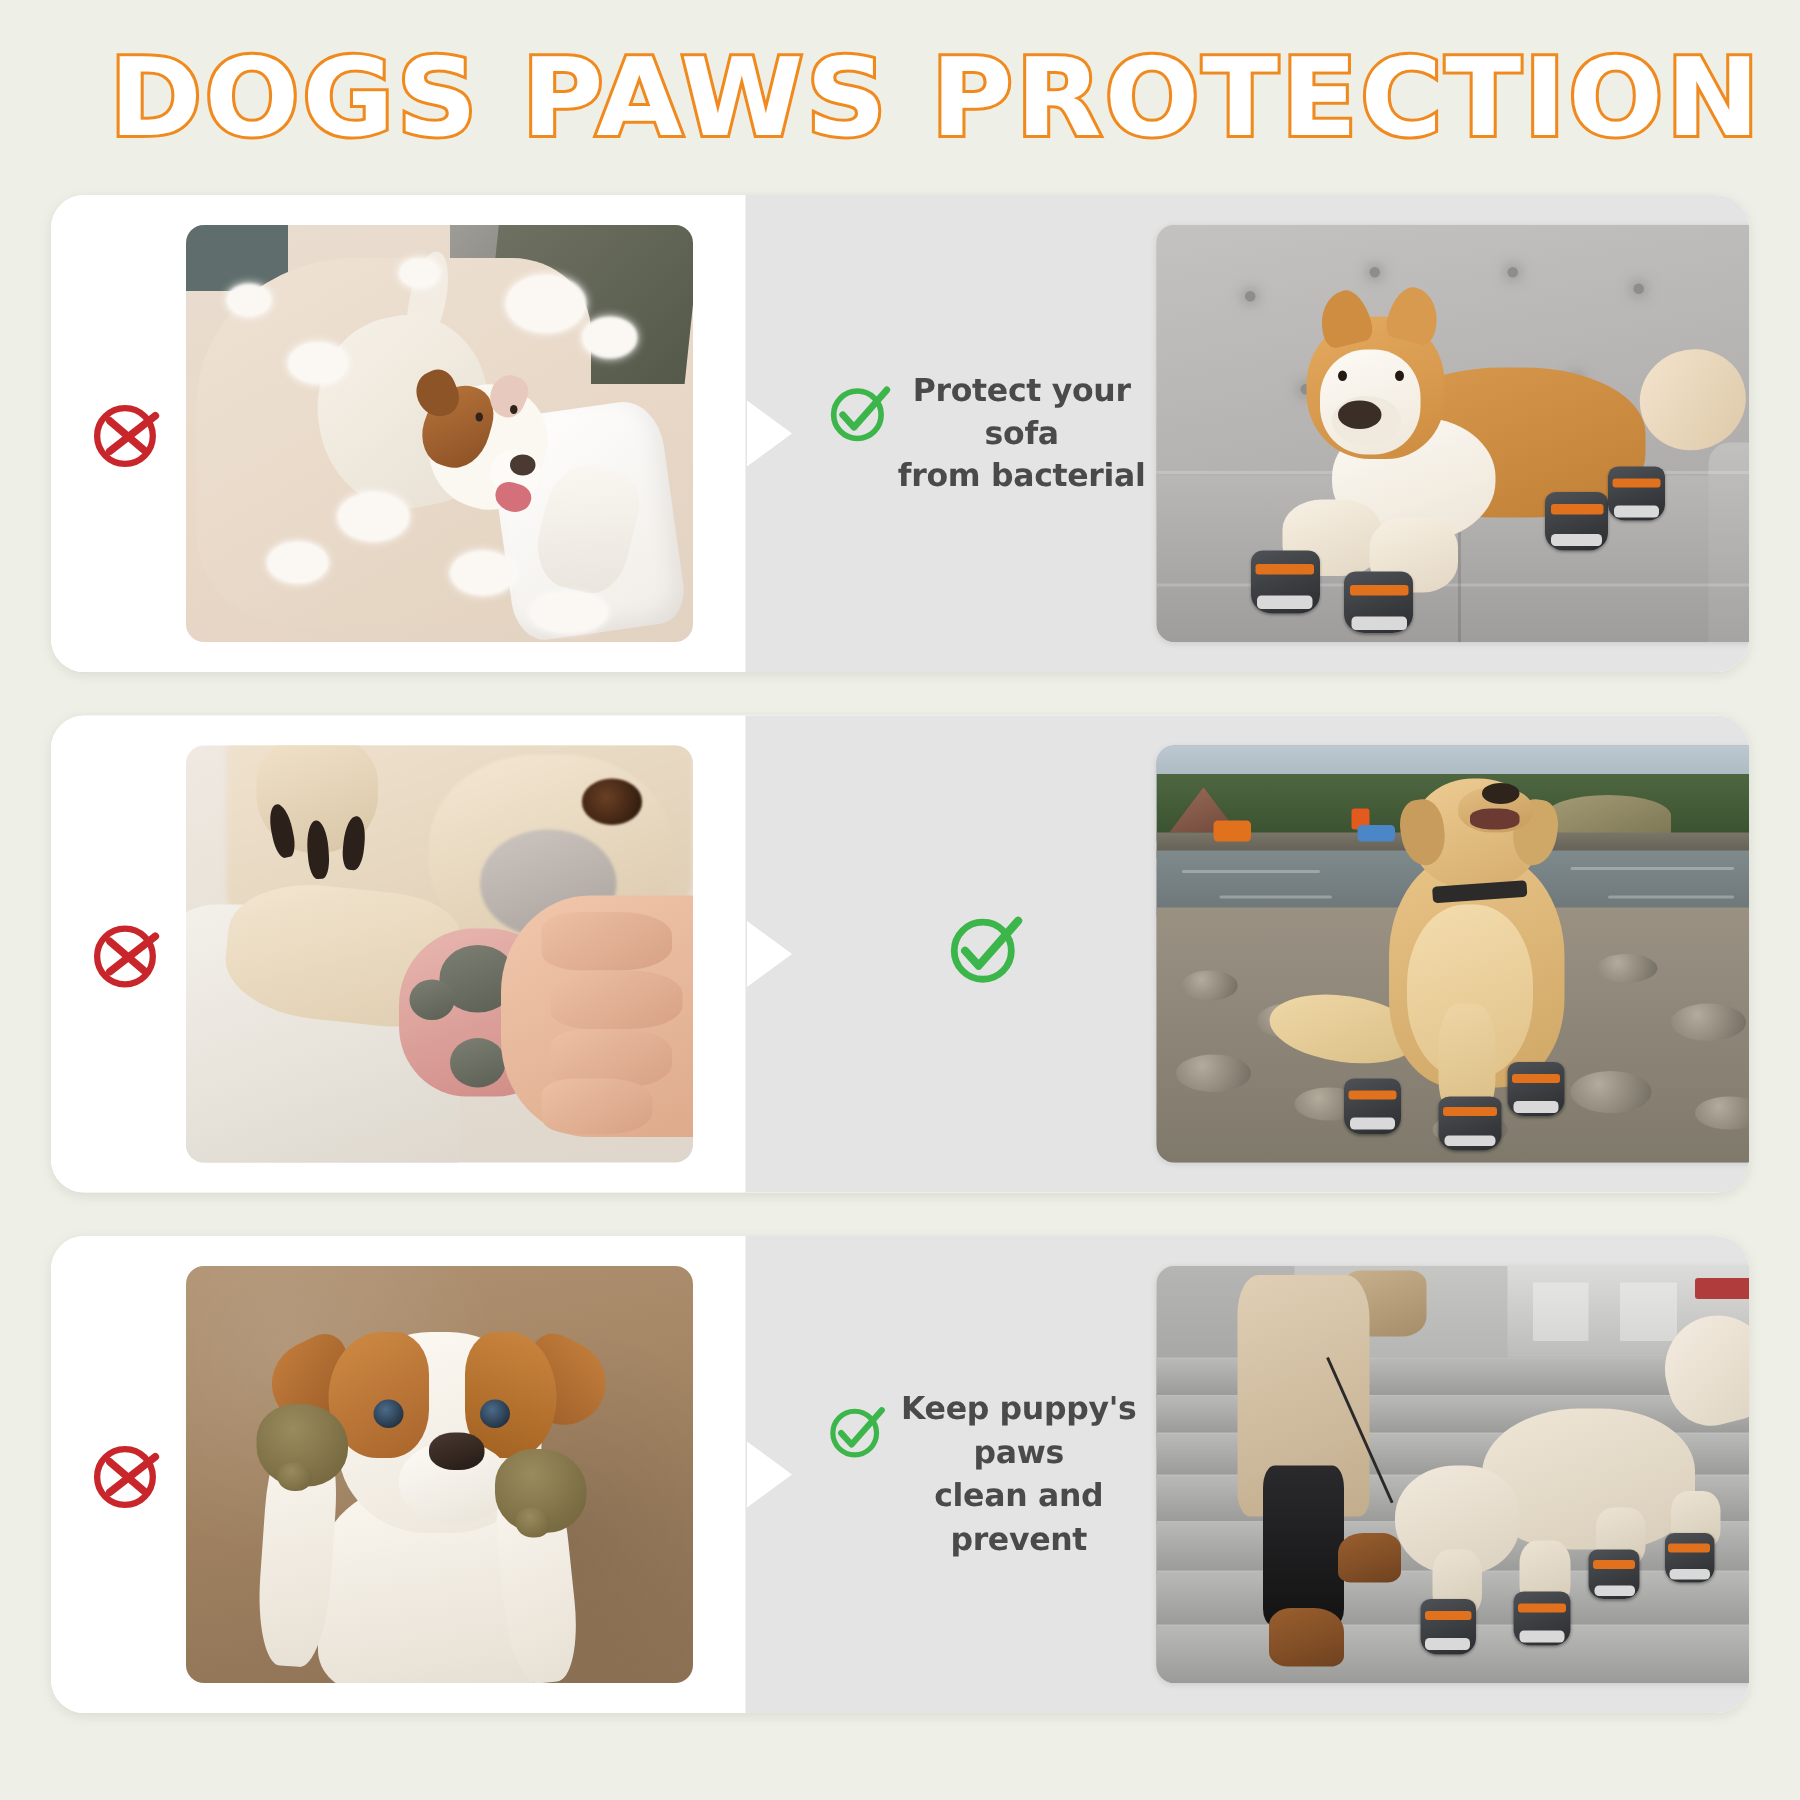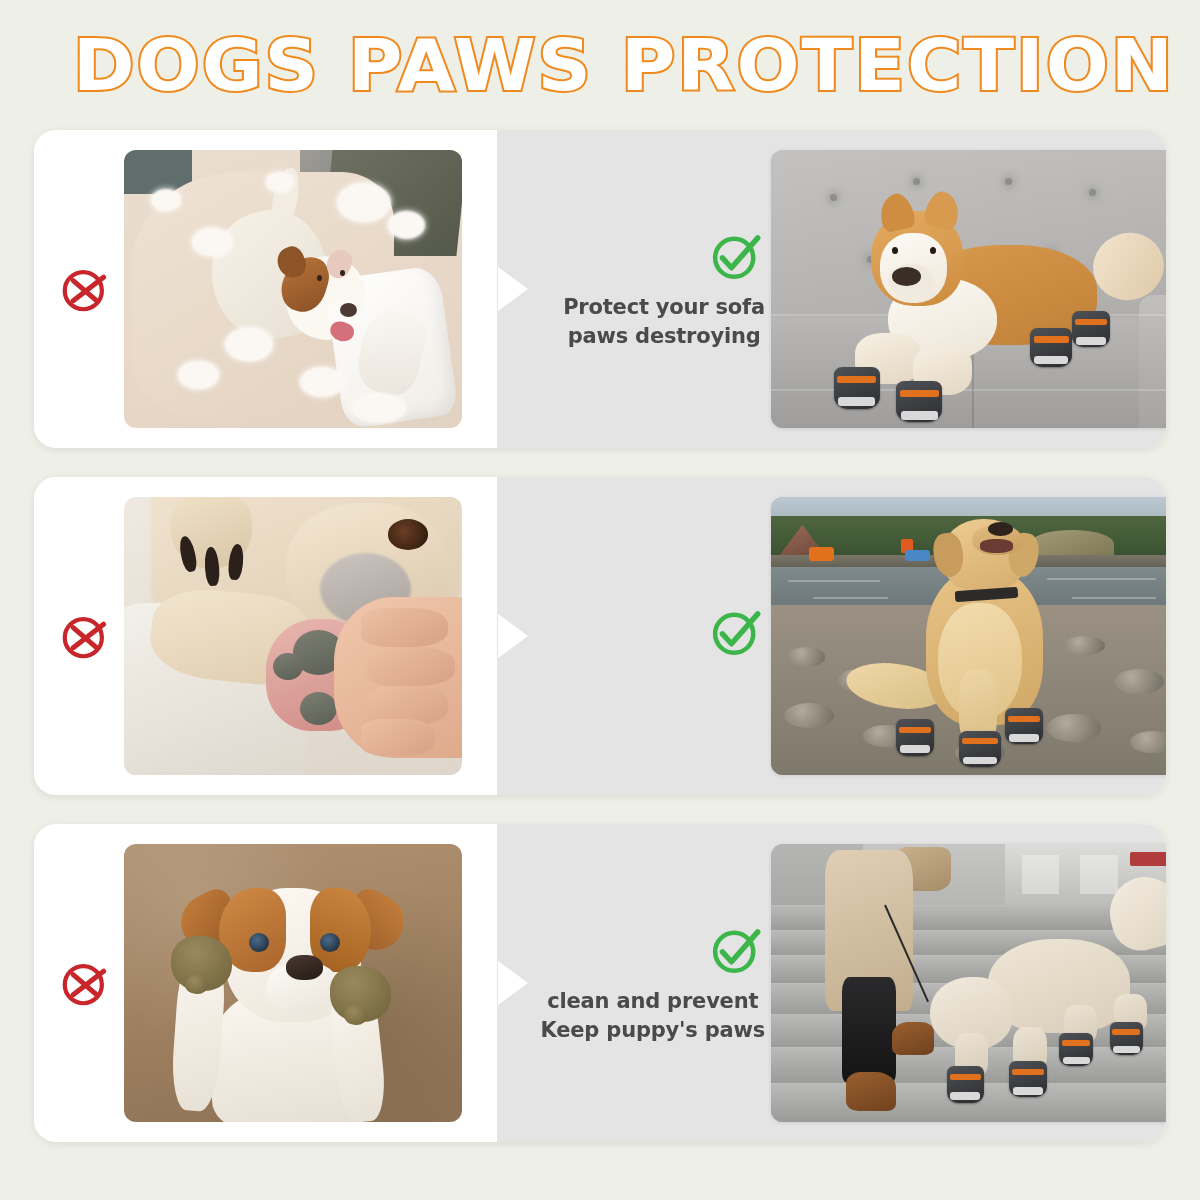--- a/index.html
+++ b/index.html
@@ -74,22 +74,22 @@
     position:absolute;left:-1px;top:50%;
     transform:translateY(-50%);
     width:40px;height:56px;
     z-index:4;
     pointer-events:none;
   }
 
   
   .mid{
     width:268px;flex:none;
-    display:flex;flex-direction:column;
-    align-items:flex-end;justify-content:center;
+    display:flex;
+    align-items:flex-start;justify-content:center;
     padding-left:18px;
     box-sizing:border-box;
   }
   .check-icon{width:58px;height:58px;margin-bottom:8px;margin-left:34px;}
   .mid-text{
     font-size:21px;
     line-height:1.38;
     color:#4a4a4a;
     font-weight:700;
     text-align:center;
@@ -383,21 +383,21 @@
         <path d="M2 6 L32 28 L2 50 Z" fill="#ffffff"></path>
       </svg>
 
       <div class="mid">
         <svg class="check-icon" viewBox="0 0 64 64">
           <circle cx="30" cy="34" r="21" fill="none" stroke="#3cb54a" stroke-width="5"></circle>
           <path d="M17 34 L27 45 L56 12" fill="none" stroke="#3cb54a" stroke-width="6" stroke-linecap="round" stroke-linejoin="round"></path>
         </svg>
         <div class="mid-text">
           <div>Protect your sofa</div>
-          <div>paws destroying</div>
+          <div>from bacterial</div>
         </div>
       </div>
 
       <div class="photo-after r1a">
         <div class="scene">
           <div class="ab back"></div>
           <div class="ab seat"></div>
           <div class="ab armR"></div>
           <div class="ab seam" style="left:0;top:59%;width:100%"></div>
           <div class="ab seam" style="left:0;top:86%;width:100%"></div>
@@ -558,22 +558,22 @@
       <svg class="chevron" viewBox="0 0 40 56">
         <path d="M2 6 L32 28 L2 50 Z" fill="#ffffff"></path>
       </svg>
 
       <div class="mid">
         <svg class="check-icon" viewBox="0 0 64 64">
           <circle cx="30" cy="34" r="21" fill="none" stroke="#3cb54a" stroke-width="5"></circle>
           <path d="M17 34 L27 45 L56 12" fill="none" stroke="#3cb54a" stroke-width="6" stroke-linecap="round" stroke-linejoin="round"></path>
         </svg>
         <div class="mid-text">
+          <div>Keep puppy's paws</div>
           <div>clean and prevent</div>
-          <div>Keep puppy's paws</div>
         </div>
       </div>
 
       <div class="photo-after r3a">
         <div class="scene">
           <div class="ab bld"></div>
           <div class="ab win" style="left:60%;top:4%;width:9%;height:14%"></div>
           <div class="ab win" style="left:74%;top:4%;width:9%;height:14%"></div>
           <div class="ab red"></div>
           <div class="ab wall"></div>

